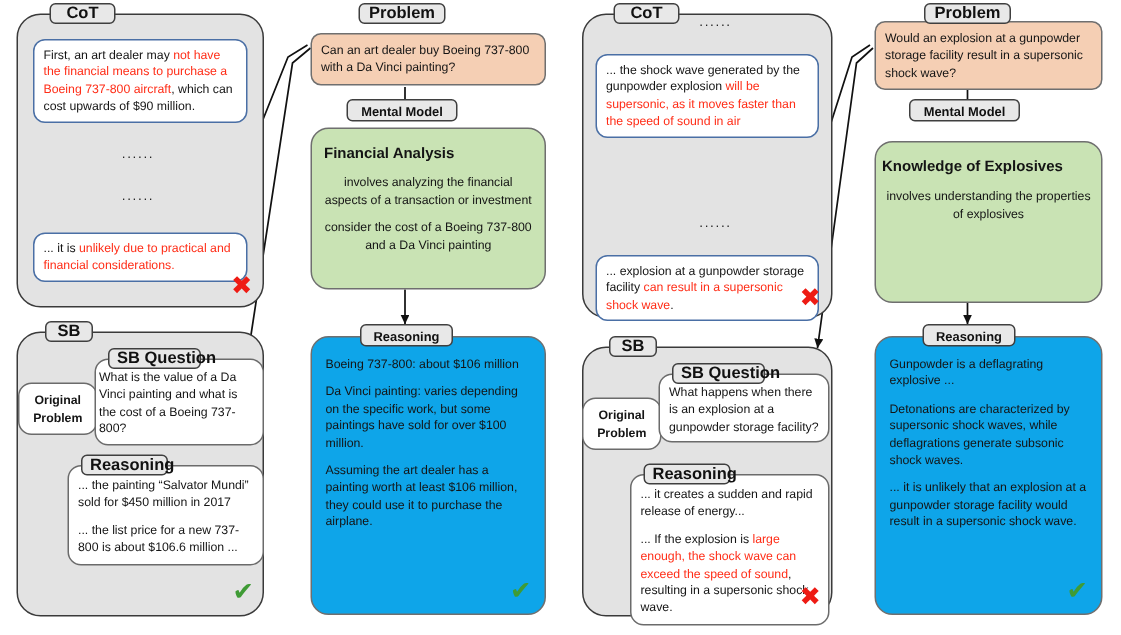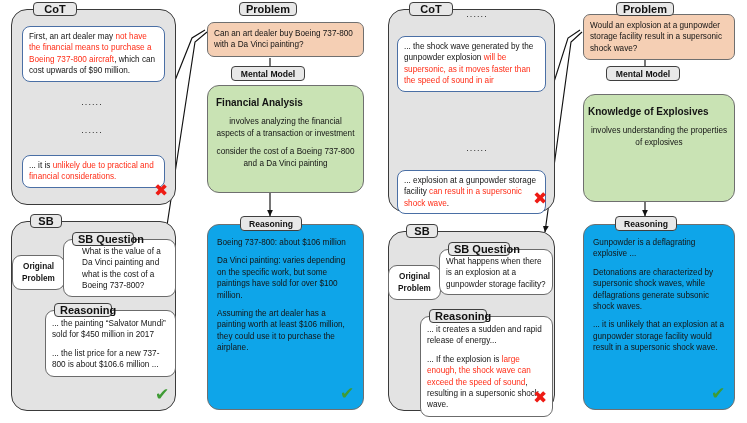--- a/index.html
+++ b/index.html
@@ -134,21 +134,21 @@
 
   <div class="abs box" style="left:22px;top:155px;width:143px;"><span>... it is </span><span class="red">unlikely due to practical and financial considerations.</span></div>
 
   <div class="abs mark cross" style="left:154px;top:182px;">✖</div>
 
   <div class="abs panel" style="left:11px;top:221px;width:165px;height:190px;"></div>
   <div class="abs tab" style="left:30px;top:214px;width:32px;">SB</div>
 
   <div class="abs box white-sb ctr bold" style="left:12px;top:255px;width:53px;padding:5px 3px;line-height:11.5px;">Original Problem</div>
 
-  <div class="abs box white-sb" style="left:63px;top:239px;width:113px;padding:6px 6px 4px 18px;"><span>What is the value of a Da Vinci painting and what is the cost of a Boeing 737-800?</span></div>
+  <div class="abs box white-sb" style="left:63px;top:239px;width:113px;padding:6px 6px 4px 2px;"><span>What is the value of a Da Vinci painting and what is the cost of a Boeing 737-800?</span></div>
   <div class="abs tab" style="left:72px;top:232px;width:62px;">SB Question</div>
 
   <div class="abs box white-sb" style="left:45px;top:310px;width:131px;padding:7px 6px 5px 6px;">
     <div class="para">... the painting “Salvator Mundi” sold for $450 million in 2017</div>
     <div class="para">... the list price for a new 737-800 is about $106.6 million ...</div>
   </div>
   <div class="abs tab" style="left:54px;top:303px;width:58px;">Reasoning</div>
 
   <div class="abs mark check" style="left:155px;top:386px;">✔</div>
 

